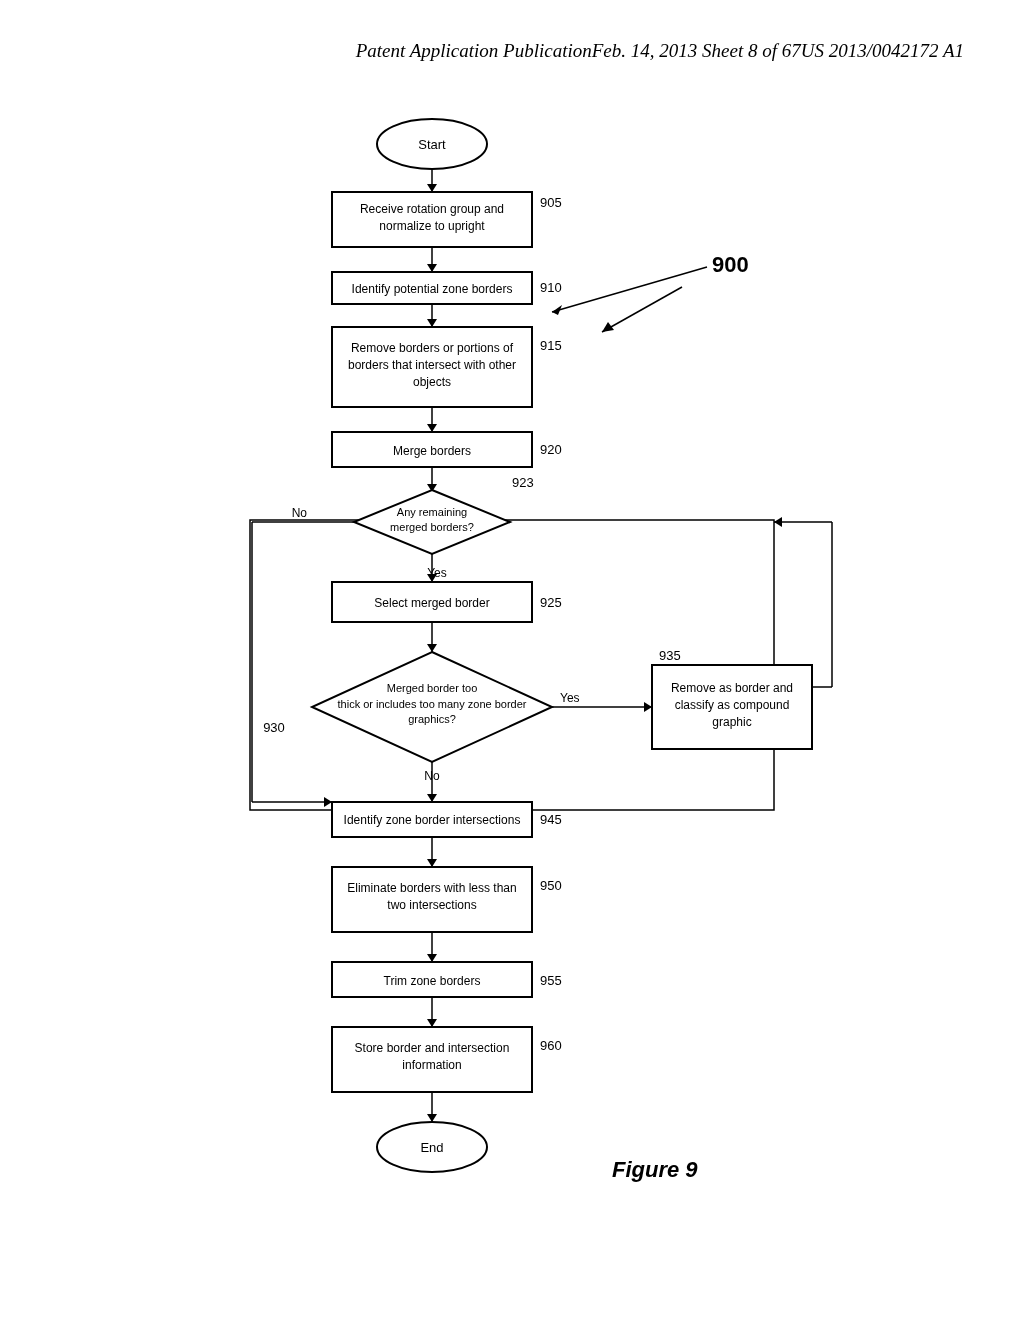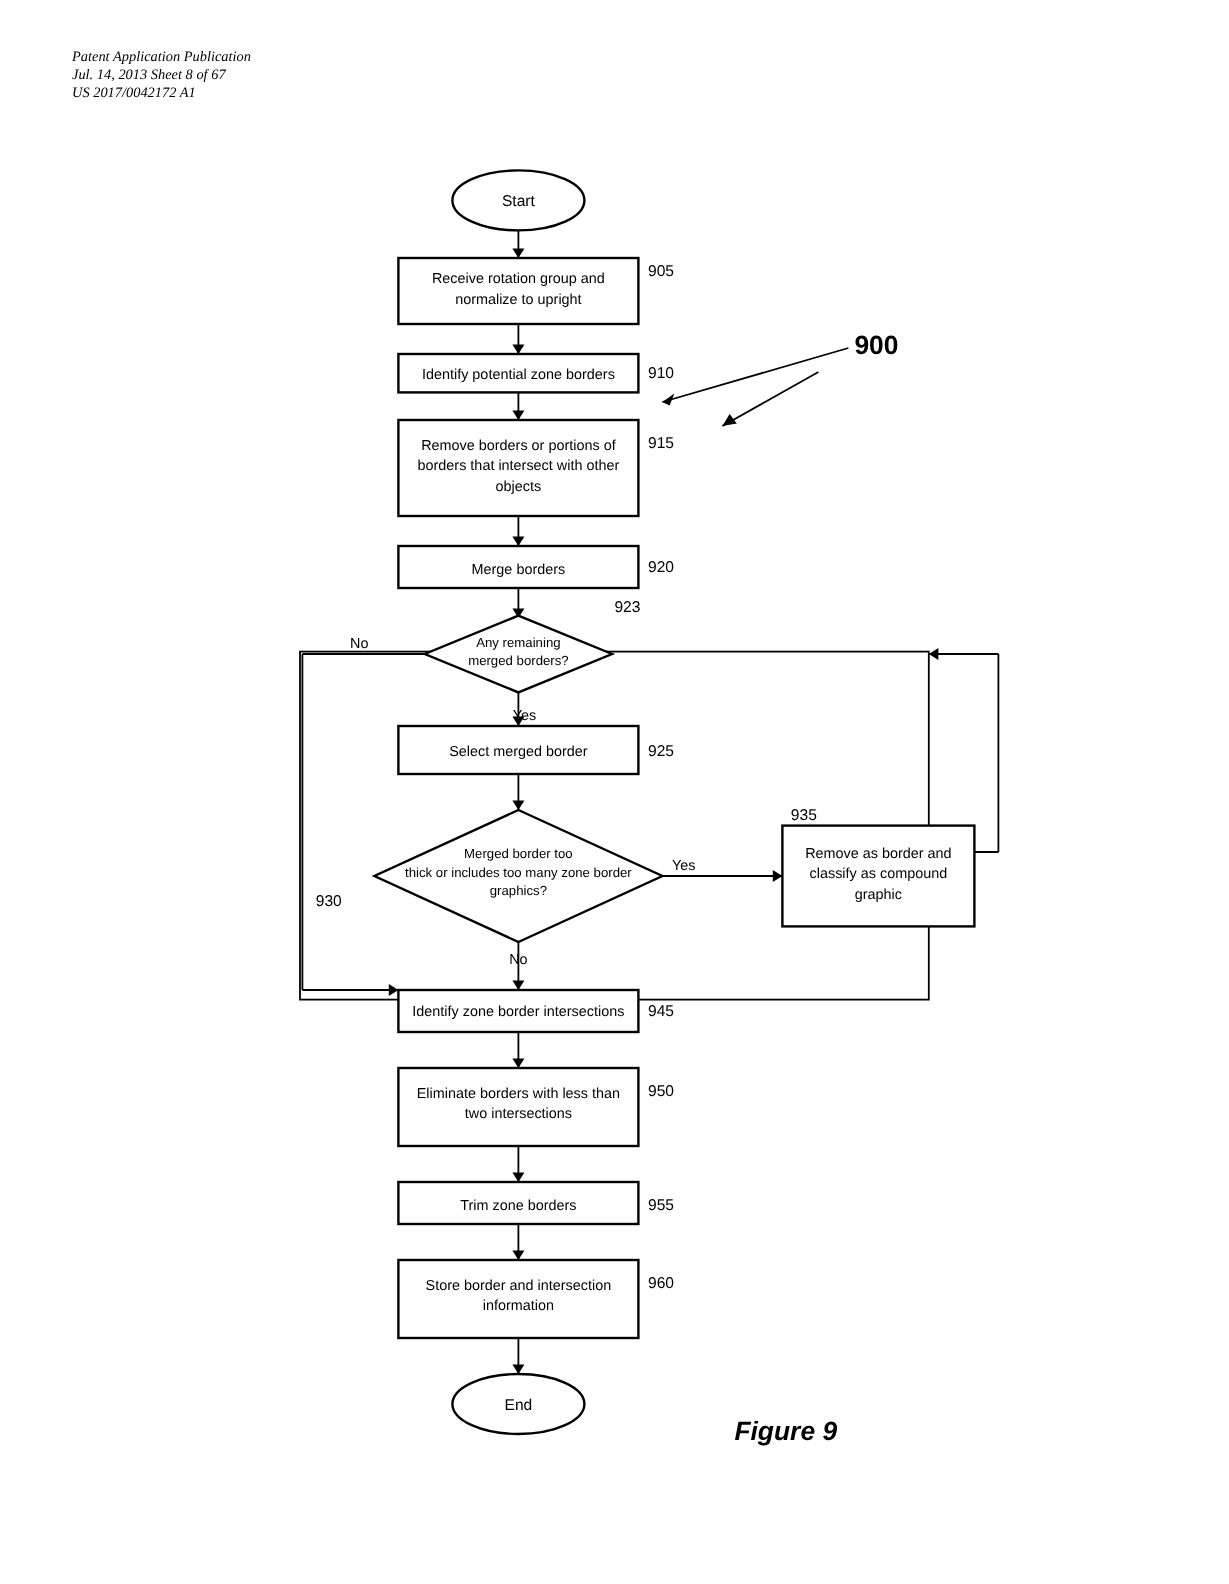--- a/index.html
+++ b/index.html
@@ -15,23 +15,22 @@
       min-height: 1320px;
       background: #fff;
       position: relative;
       padding: 40px 60px;
     }
     .header {
       display: flex;
       justify-content: flex-end;
       align-items: flex-start;
       margin-bottom: 30px;
-      font-size: 12px;
+      font-size: 19px;
       font-style: italic;
-      flex-direction: column;
     }
     .header-left { font-weight: normal; }
     .header-center { font-weight: normal; }
     .header-right { font-weight: normal; }
 
     .diagram-area {
       display: flex;
       justify-content: center;
       align-items: flex-end;
       margin-top: 20px;
@@ -52,22 +51,22 @@
       height: 100%;
       overflow: visible;
     }
   </style>
 </head>
 <body>
 
 <div class="page">
   <div class="header">
     <div class="header-left">Patent Application Publication</div>
-    <div class="header-center">Jul. 14, 2013   Sheet 8 of 67</div>
-    <div class="header-right">US 2017/0042172 A1</div>
+    <div class="header-center">Feb. 14, 2013   Sheet 8 of 67</div>
+    <div class="header-right">US 2013/0042172 A1</div>
   </div>
 
   <div class="diagram-area">
     <div class="flowchart">
       <svg class="diagram-svg" viewBox="0 0 780 1130">
 
         <line x1="310" y1="75" x2="310" y2="100" stroke="#000" stroke-width="1.5"></line>
         <polygon points="310,100 305,92 315,92" fill="#000"></polygon>
 
         <line x1="310" y1="155" x2="310" y2="180" stroke="#000" stroke-width="1.5"></line>

